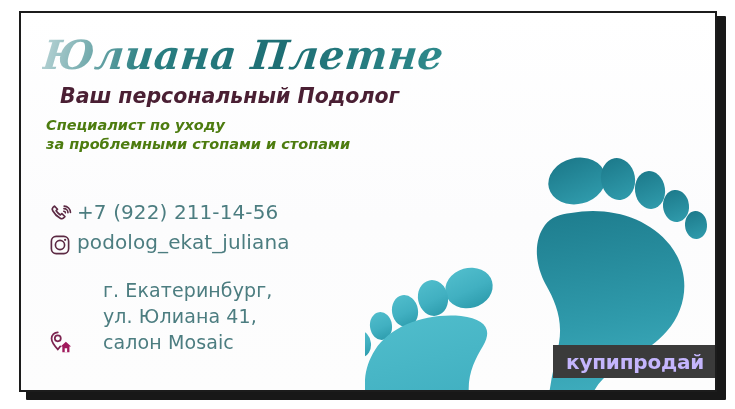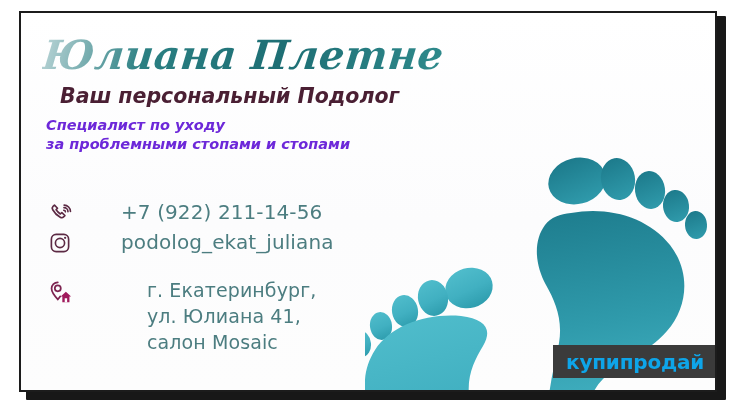--- a/index.html
+++ b/index.html
@@ -97,38 +97,37 @@
     white-space: nowrap;
     margin: 4px 0 0 17px;
   }
 
   .specialty {
     font-family: "DejaVu Sans", sans-serif;
     font-style: italic;
     font-weight: 600;
     font-size: 14.5px;
     line-height: 19px;
-    color: #6d28d9;
+    color: #4d7c0f;
     margin: 7px 0 0 3px;
   }
   .specialty div { white-space: nowrap; }
 
   
   .contacts {
     position: absolute;
     left: 22px;
     top: 186px;
     width: 360px;
   }
 
   .contact-row {
     display: flex;
-    align-items: flex-start;
+    align-items: flex-end;
     margin-bottom: 3px;
-    gap: 44px;
   }
   .contact-row.addr { margin-top: 21px; }
 
   .c-icon {
     width: 34px;
     flex: 0 0 34px;
     display: flex;
     align-items: flex-start;
     justify-content: center;
     padding-top: 3px;
@@ -155,21 +154,21 @@
     display: flex;
     align-items: center;
     padding: 0 11px 0 13px;
     box-sizing: border-box;
   }
   .watermark span {
     font-family: "DejaVu Sans", sans-serif;
     font-weight: 700;
     font-size: 20px;
     line-height: 20px;
-    color: #0ea5e9;
+    color: #c4b5fd;
     letter-spacing: -0.2px;
     white-space: nowrap;
   }
 </style>
 </head>
 <body>
 
 <div class="screenshot">
 
   <div class="card-shadow"></div>

